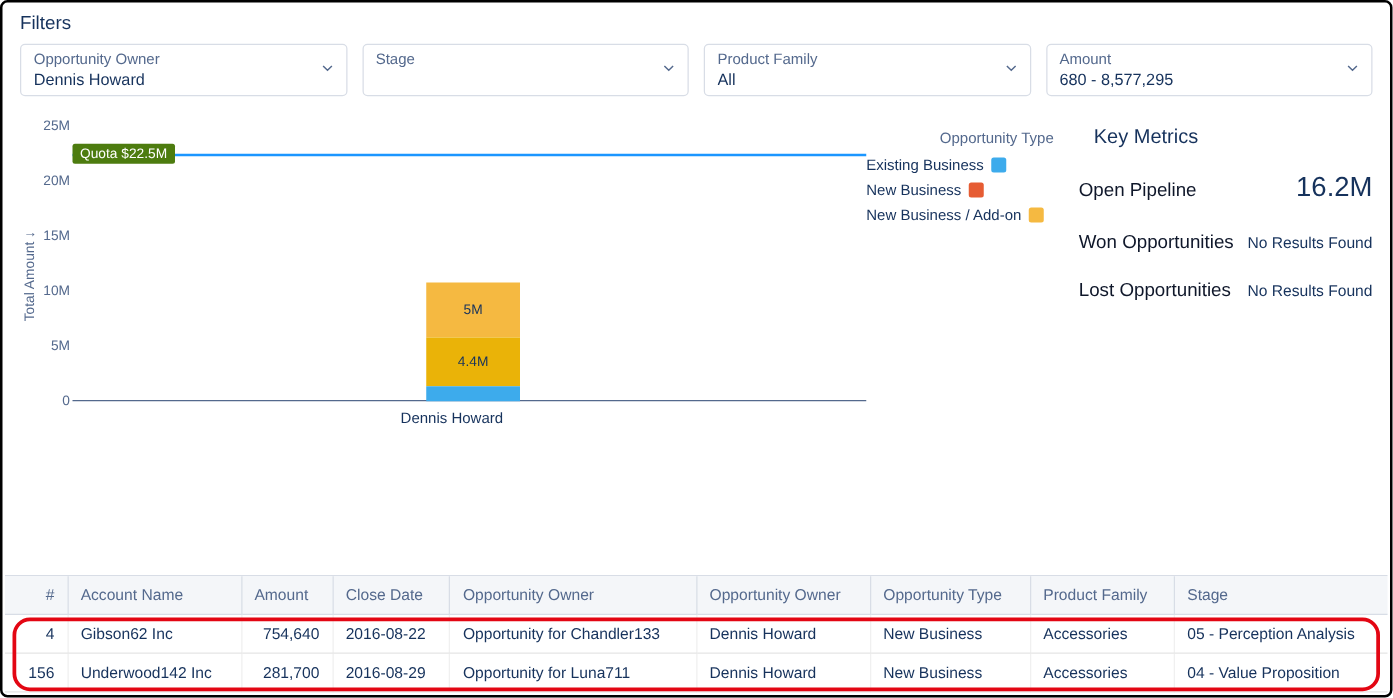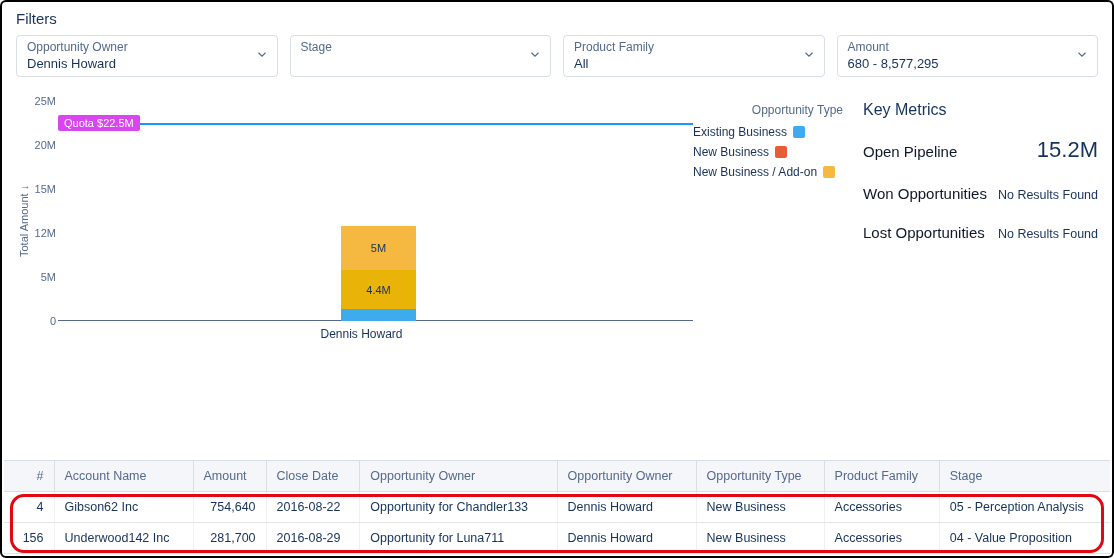--- a/index.html
+++ b/index.html
@@ -52,21 +52,21 @@
   }
   .ytick {
     position:absolute; left:-28px; width:26px; text-align:right;
     font-size:11px; color:#54698d; transform: translateY(-50%);
   }
   .quota-line {
     position:absolute; left:0; right:0; height:2px; background:#1b96ff;
   }
   .quota-label {
     position:absolute; left:0; transform:translateY(-50%);
-    background:#d946ef; color:#fff; font-size:11px; padding:2px 6px; border-radius:2px;
+    background:#4d7c0f; color:#fff; font-size:11px; padding:2px 6px; border-radius:2px;
   }
   .bar-stack {
     position:absolute; width:75px; bottom:0;
   }
   .seg { width:100%; }
   .seg-label {
     position:absolute; width:100%; text-align:center; font-size:11px; color:#16325c; top:50%; transform:translateY(-50%);
   }
   .x-axis-label { text-align:center; font-size:12px; color:#16325c; margin-top:6px; }
   .x-axis-title { text-align:center; font-size:11px; color:#54698d; margin-top:4px; }
@@ -79,21 +79,21 @@
     padding-top:2px;
   }
   .legend-title { margin-bottom: 8px; color:#54698d; }
   .legend-item { display:flex; align-items:center; gap:6px; margin-bottom:6px; color:#16325c; font-size:12px; }
   .legend-swatch { width:12px; height:12px; border-radius:2px; }
 
   .metrics {
     width: 245px;
     padding-left: 10px;
   }
-  .metrics-title { font-size:16px; color:#16325c; margin-bottom:18px; }
+  .metrics-title { font-size:16px; color:#16325c; margin-bottom:18px;margin-left:12px; }
   .metric-row { display:flex; justify-content:space-between; align-items:baseline; margin-bottom:22px; }
   .metric-label { font-size:15px; color:#0f172a; }
   .metric-value-big { font-size:22px; color:#16325c; }
   .metric-value-small { font-size:12.5px; color:#16325c; }
 
   .table-wrap {
     position:absolute; left:2px; right:2px; bottom:2px;
     border-top: 1px solid #d8dde6;
   }
   table { width:100%; border-collapse:collapse; font-size:12.5px; }
@@ -154,21 +154,21 @@
 </div>
 
 <div class="main-row">
   <div class="chart-area">
     <div class="y-axis-label">Total Amount ↓</div>
     <div class="chart-inner">
       <div class="chart-grid" id="chart-grid">
           <div class="ytick" style="top: 220px;">0</div>
           <div style="position: absolute; left: 0px; right: 0px; bottom: 0px; height: 1px; background: rgb(84, 105, 141);"></div>
           <div class="ytick" style="top: 176px;">5M</div>
-          <div class="ytick" style="top: 132px;">12M</div>
+          <div class="ytick" style="top: 132px;">10M</div>
           <div class="ytick" style="top: 88px;">15M</div>
           <div class="ytick" style="top: 44px;">20M</div>
           <div class="ytick" style="top: 0px;">25M</div>
           <div class="quota-line" style="top: 22px;"></div>
           <div class="quota-label" style="top: 22px;">Quota $22.5M</div>
           <div class="bar-stack" style="left: 283px;">
             <div class="seg" style="height: 44px; background: rgb(245, 185, 65); position: relative;">
               <div class="seg-label">5M</div>
             </div>
             <div class="seg" style="height: 38.72px; background: #eab308; position: relative;">
@@ -195,21 +195,21 @@
             <span class="legend-swatch" style="background:#f5b941"></span>
           </div>
         </div>
     </div>
   </div>
   <div class="metrics">
     <div class="metrics-title">Key Metrics</div>
     <div id="metric-rows">
         <div class="metric-row">
           <span class="metric-label">Open Pipeline</span>
-          <span class="metric-value-big">15.2M</span>
+          <span class="metric-value-big">16.2M</span>
         </div>
         <div class="metric-row">
           <span class="metric-label">Won Opportunities</span>
           <span class="metric-value-small">No Results Found</span>
         </div>
         <div class="metric-row">
           <span class="metric-label">Lost Opportunities</span>
           <span class="metric-value-small">No Results Found</span>
         </div>
       </div>

